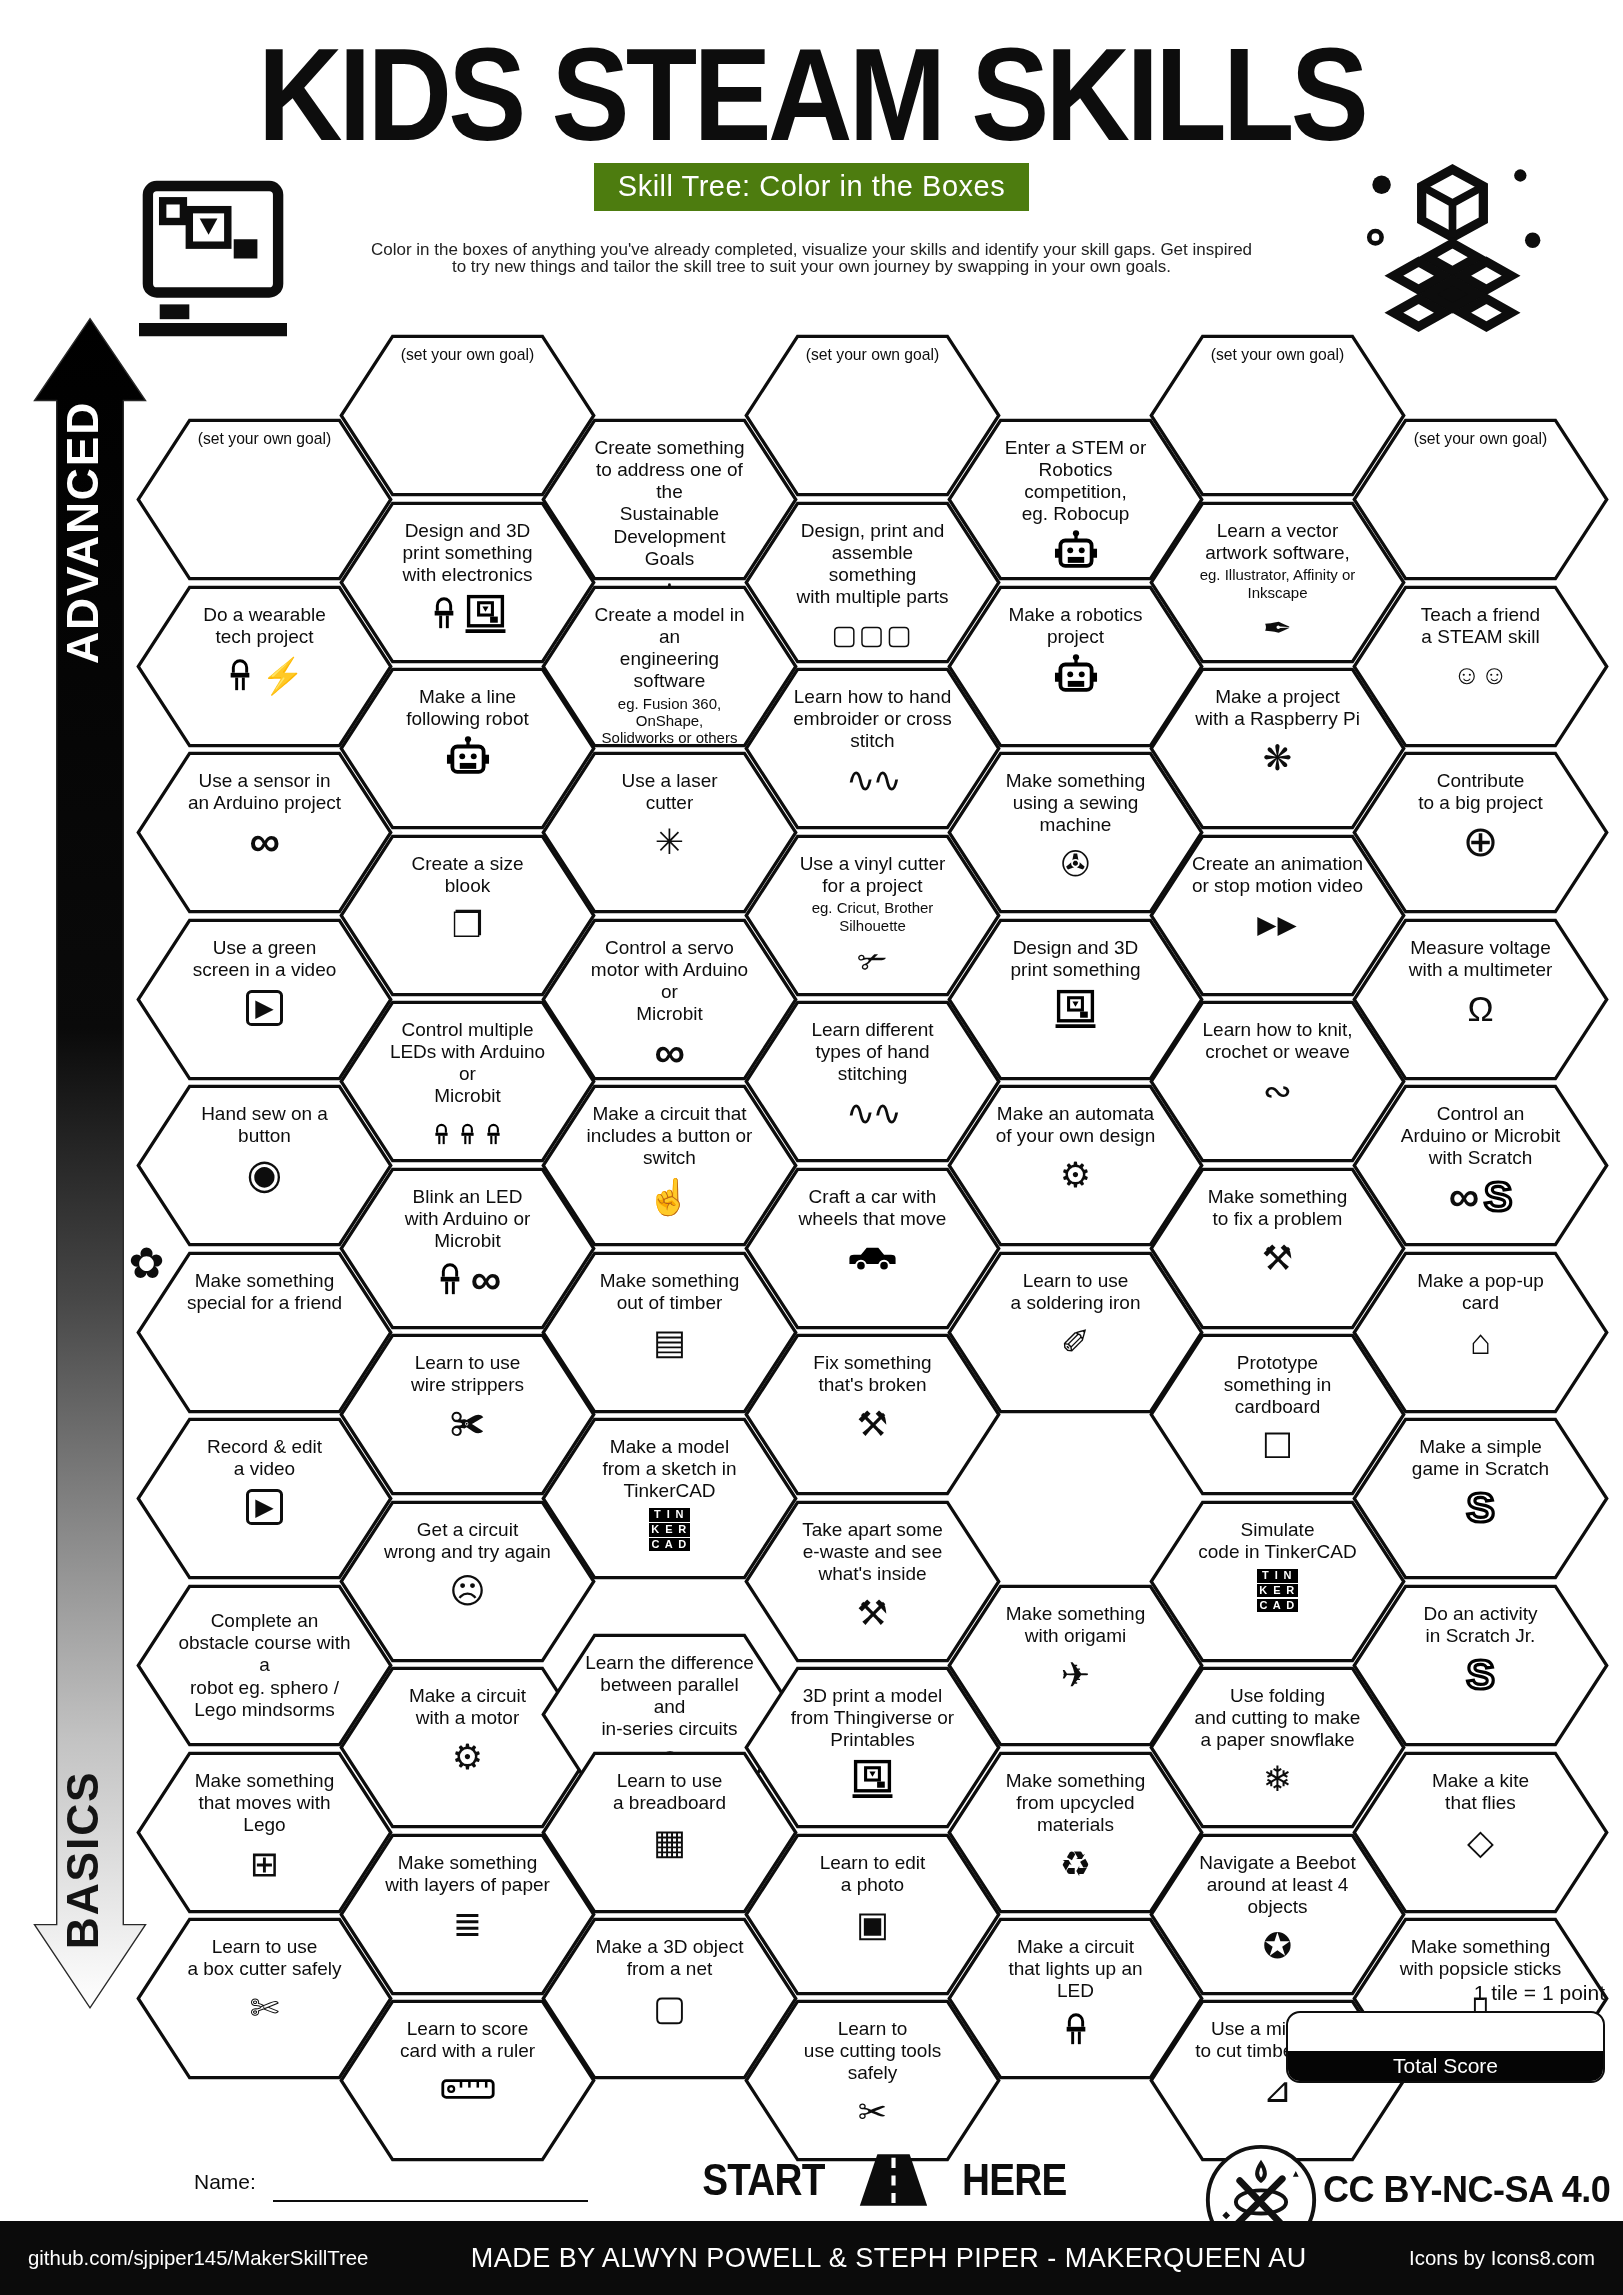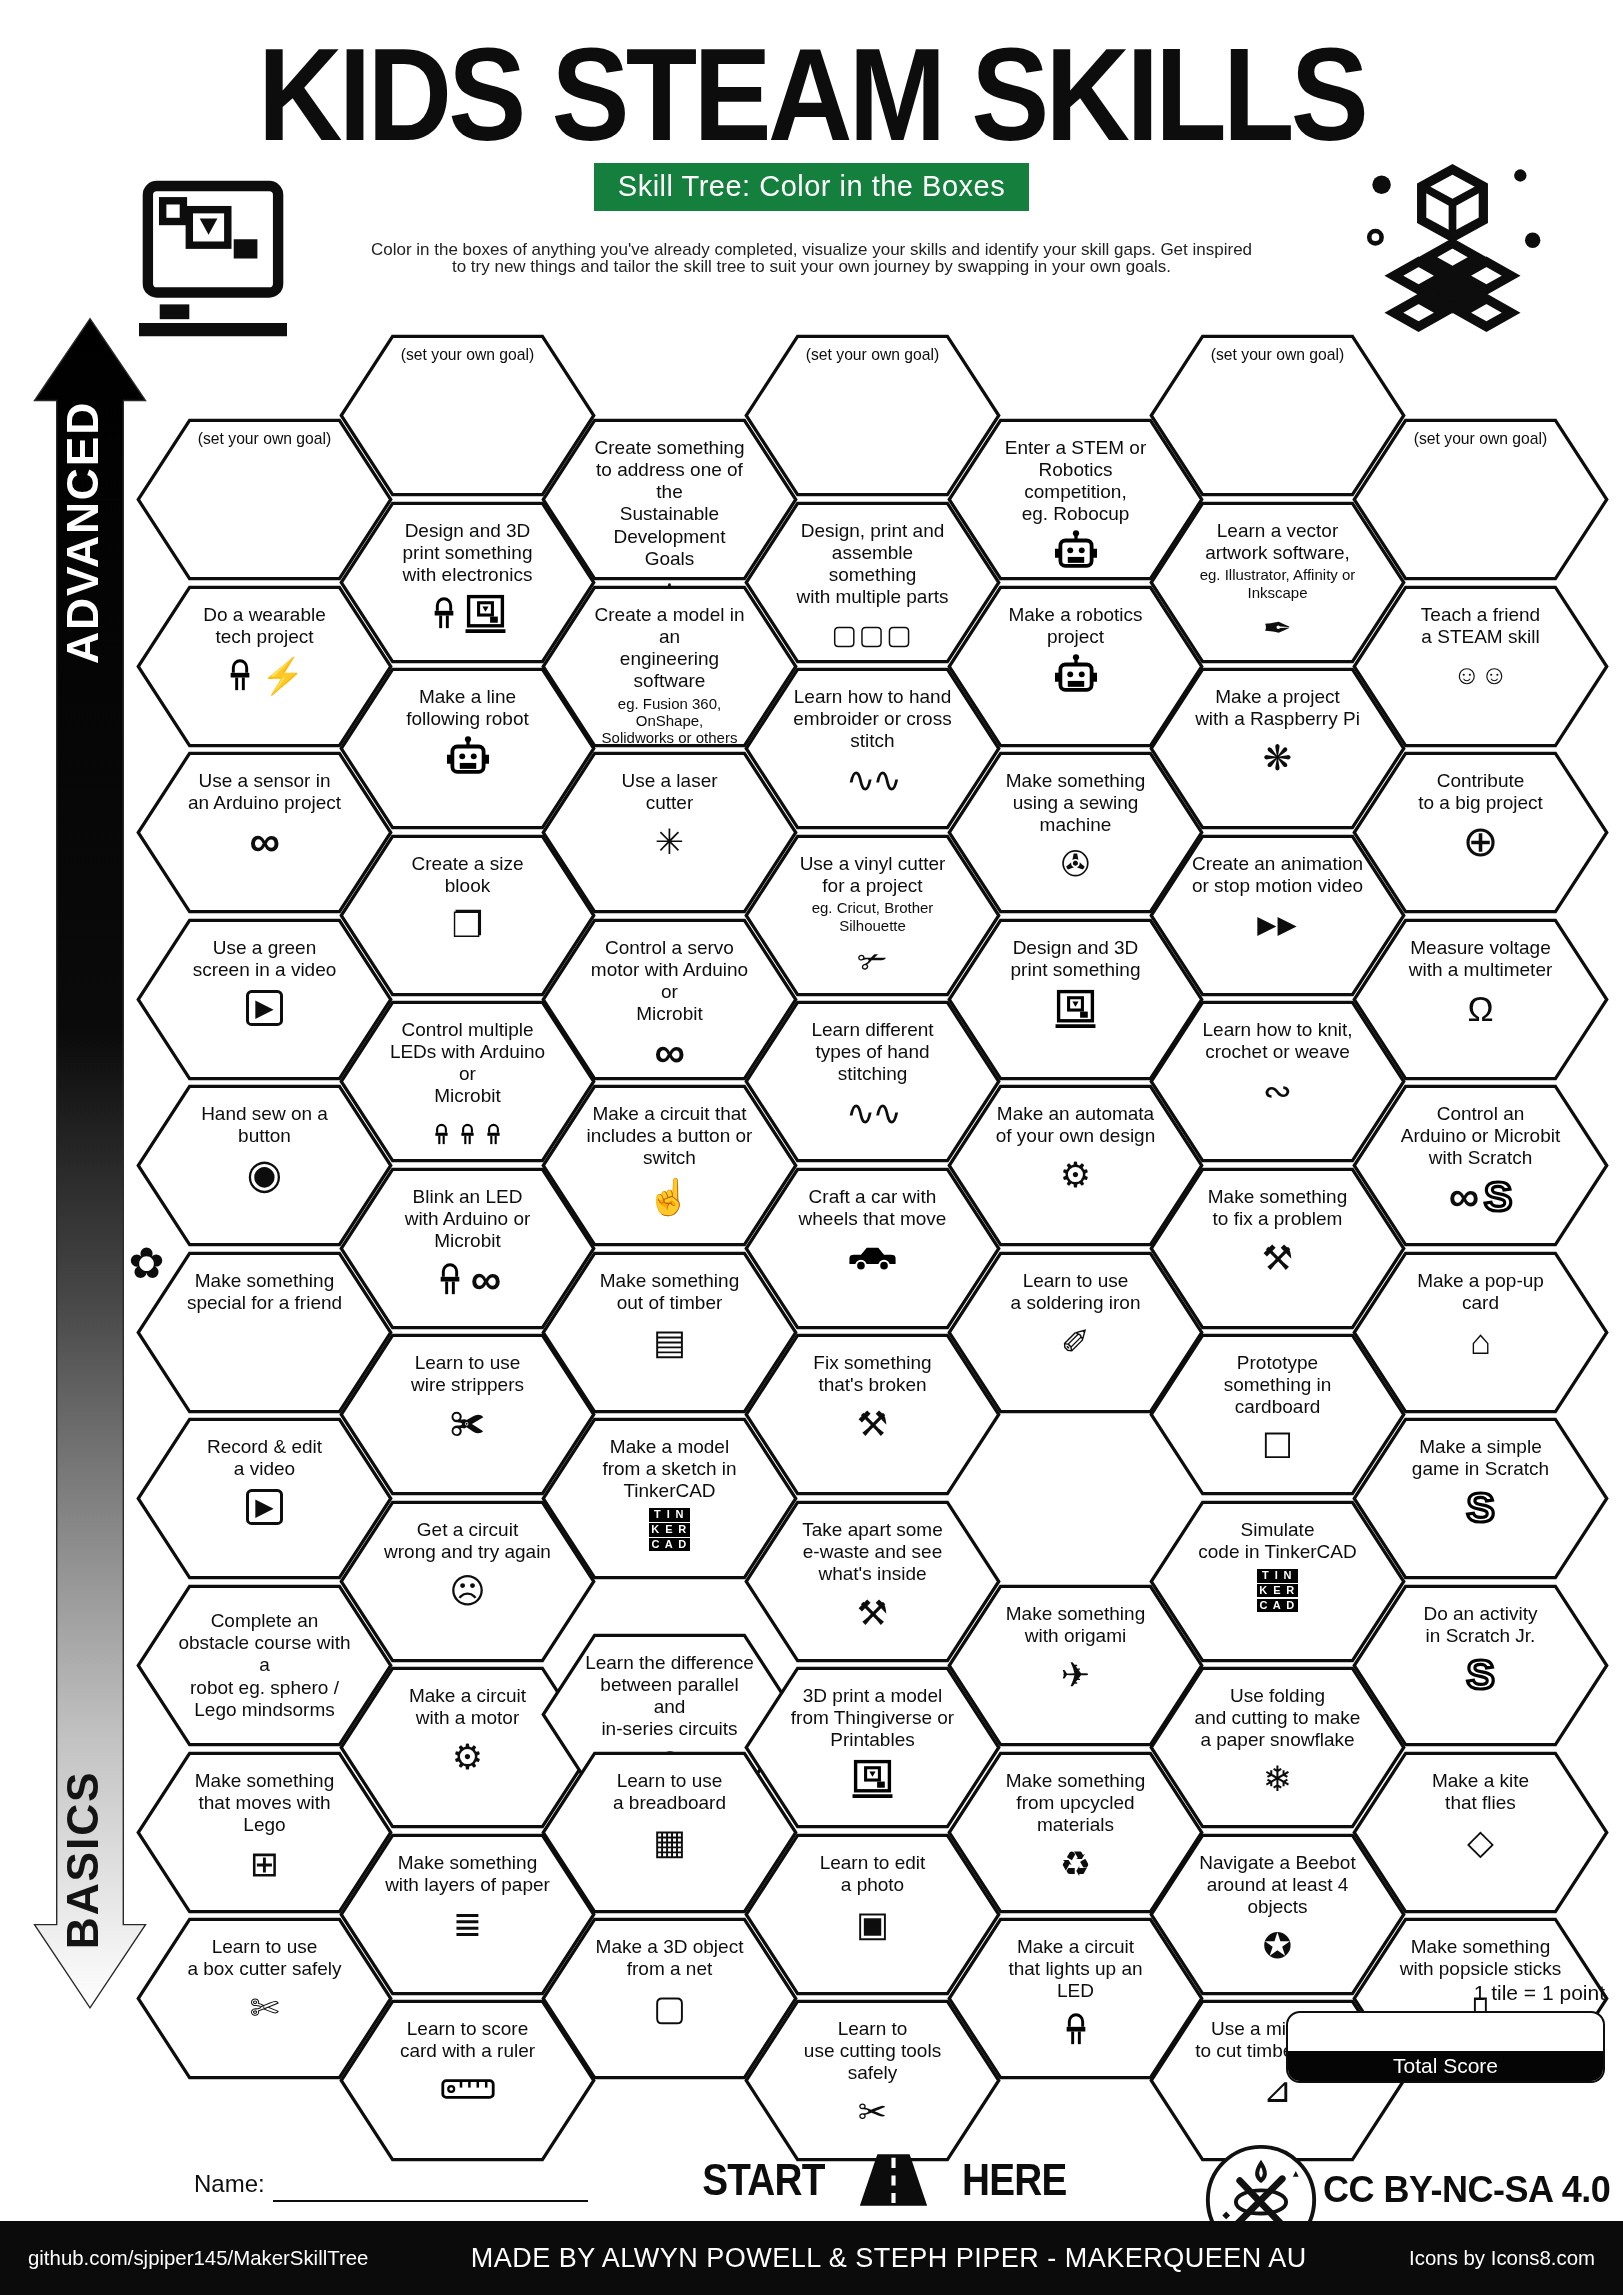--- a/index.html
+++ b/index.html
@@ -5,21 +5,21 @@
   * { margin:0; padding:0; box-sizing:border-box; }
   html,body { background:#fff; }
   body { font-family:"Liberation Sans", sans-serif; color:#0d0d0d; }
   #poster { position:relative; width:1623px; height:2295px; background:#fff; overflow:hidden; }
 
   
   #title { position:absolute; top:18.5px; left:0; width:100%; text-align:center;
            font-size:117px; font-weight:900; letter-spacing:-3.7px;
            transform:scaleY(1.12); transform-origin:top center; white-space:nowrap; }
   #subtitle-wrap { position:absolute; top:163px; left:0; width:100%; text-align:center; }
-  #subtitle { display:inline-block; background:#15803d; color:#fff; font-size:29px;
+  #subtitle { display:inline-block; background:#4d7c0f; color:#fff; font-size:29px;
               font-weight:400; padding:7.4px 24px; letter-spacing:0.5px; }
   .desc { position:absolute; left:0; width:100%; text-align:center; font-size:17px; color:#222; }
   #desc1 { top:240px; }
   #desc2 { top:257px; }
 
   
   .cornersvg { position:absolute; }
 
   
   #axis { position:absolute; left:32px; top:315px; }
@@ -48,21 +48,21 @@
   .tcad { display:inline-block; }
   .tcad i { display:block; font-style:normal; background:#000; color:#fff; font-weight:700;
             font-size:11px; letter-spacing:1.4px; padding:0.9px 2.8px; margin:1.4px 0; line-height:1.05; }
   svg.ic { display:block; }
 
   
   #start-here { position:absolute; left:0; top:2152px; width:1623px; display:flex;
                 align-items:center; justify-content:center; gap:19.4px; pointer-events:none; }
   #start-here { left:88px; width:1480px; justify-content:flex-start; padding-left:606px; }
   .start-word { font-size:44px; font-weight:900; letter-spacing:-0.9px; transform:scaleX(.88); }
-  #name-row { position:absolute; left:194px; top:2170px; font-size:24px; }
+  #name-row { position:absolute; left:194px; top:2170px; font-size:21px; }
   #name-line { position:absolute; left:273px; top:2200px; width:315px; border-bottom:2.8px solid #0d0d0d; }
   #tile-note { position:absolute; left:1332px; top:1981px; width:273px; text-align:right; font-size:21px; }
   #score-box { position:absolute; left:1286px; top:2011px; width:319px; height:72px;
                border:2.3px solid #0d0d0d; border-radius:14px; overflow:hidden; background:#fff; }
   #score-band { position:absolute; left:0; bottom:0; width:100%; height:30px; background:#050505;
                 color:#fff; font-size:21px; display:flex; align-items:center; justify-content:center; }
   #cc-logo { position:absolute; left:1203px; top:2142px; }
   #cc-text { position:absolute; left:1323px; top:2169px; font-size:36px; font-weight:600; letter-spacing:-0.5px; }
 
   #footer { position:absolute; left:0; top:2221px; width:1623px; height:75px; background:#0b0b0b;

